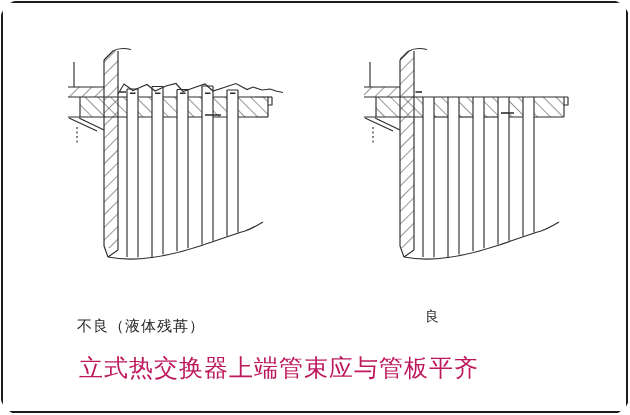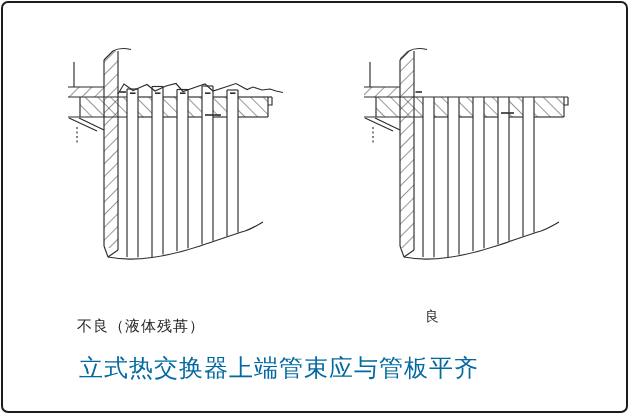--- a/index.html
+++ b/index.html
@@ -1,24 +1,24 @@
 <!DOCTYPE html>
 <html><head>
 <meta charset="utf-8">
 <style>
   html,body{margin:0;padding:0;background:#fff;}
   #stage{position:relative;width:630px;height:415px;background:#fff;overflow:hidden;
-         font-family:"DejaVu Serif","Liberation Serif",serif;}
+         font-family:"DejaVu Serif","Liberation Serif",serif;border-radius:21px;}
   .frame{position:absolute;left:1px;top:1px;right:2px;bottom:2px;
          border:2.5px solid #1c1c1c;border-radius:7px;pointer-events:none;}
   #fig{position:absolute;left:0;top:0;}
   .lbl{position:absolute;color:#262626;white-space:nowrap;}
   #lbl-bad{left:77px;top:317px;font-size:15px;letter-spacing:1px;}
   #lbl-good{left:425px;top:308px;font-size:14px;}
-  #caption{left:79px;top:352px;font-size:24px;letter-spacing:1px;color:#0369a1;}
+  #caption{left:79px;top:352px;font-size:24px;letter-spacing:1px;color:#be185d;}
 </style>
 </head>
 <body>
 
 <div id="stage">
   <div class="frame"></div>
   <svg id="fig" width="630" height="415" viewBox="0 0 630 415">
       <defs>
     <pattern id="hf" patternUnits="userSpaceOnUse" width="9" height="9" patternTransform="rotate(45)">
       <line x1="0" y1="0" x2="0" y2="9" stroke="#2d2d2d" stroke-width="1"></line>

